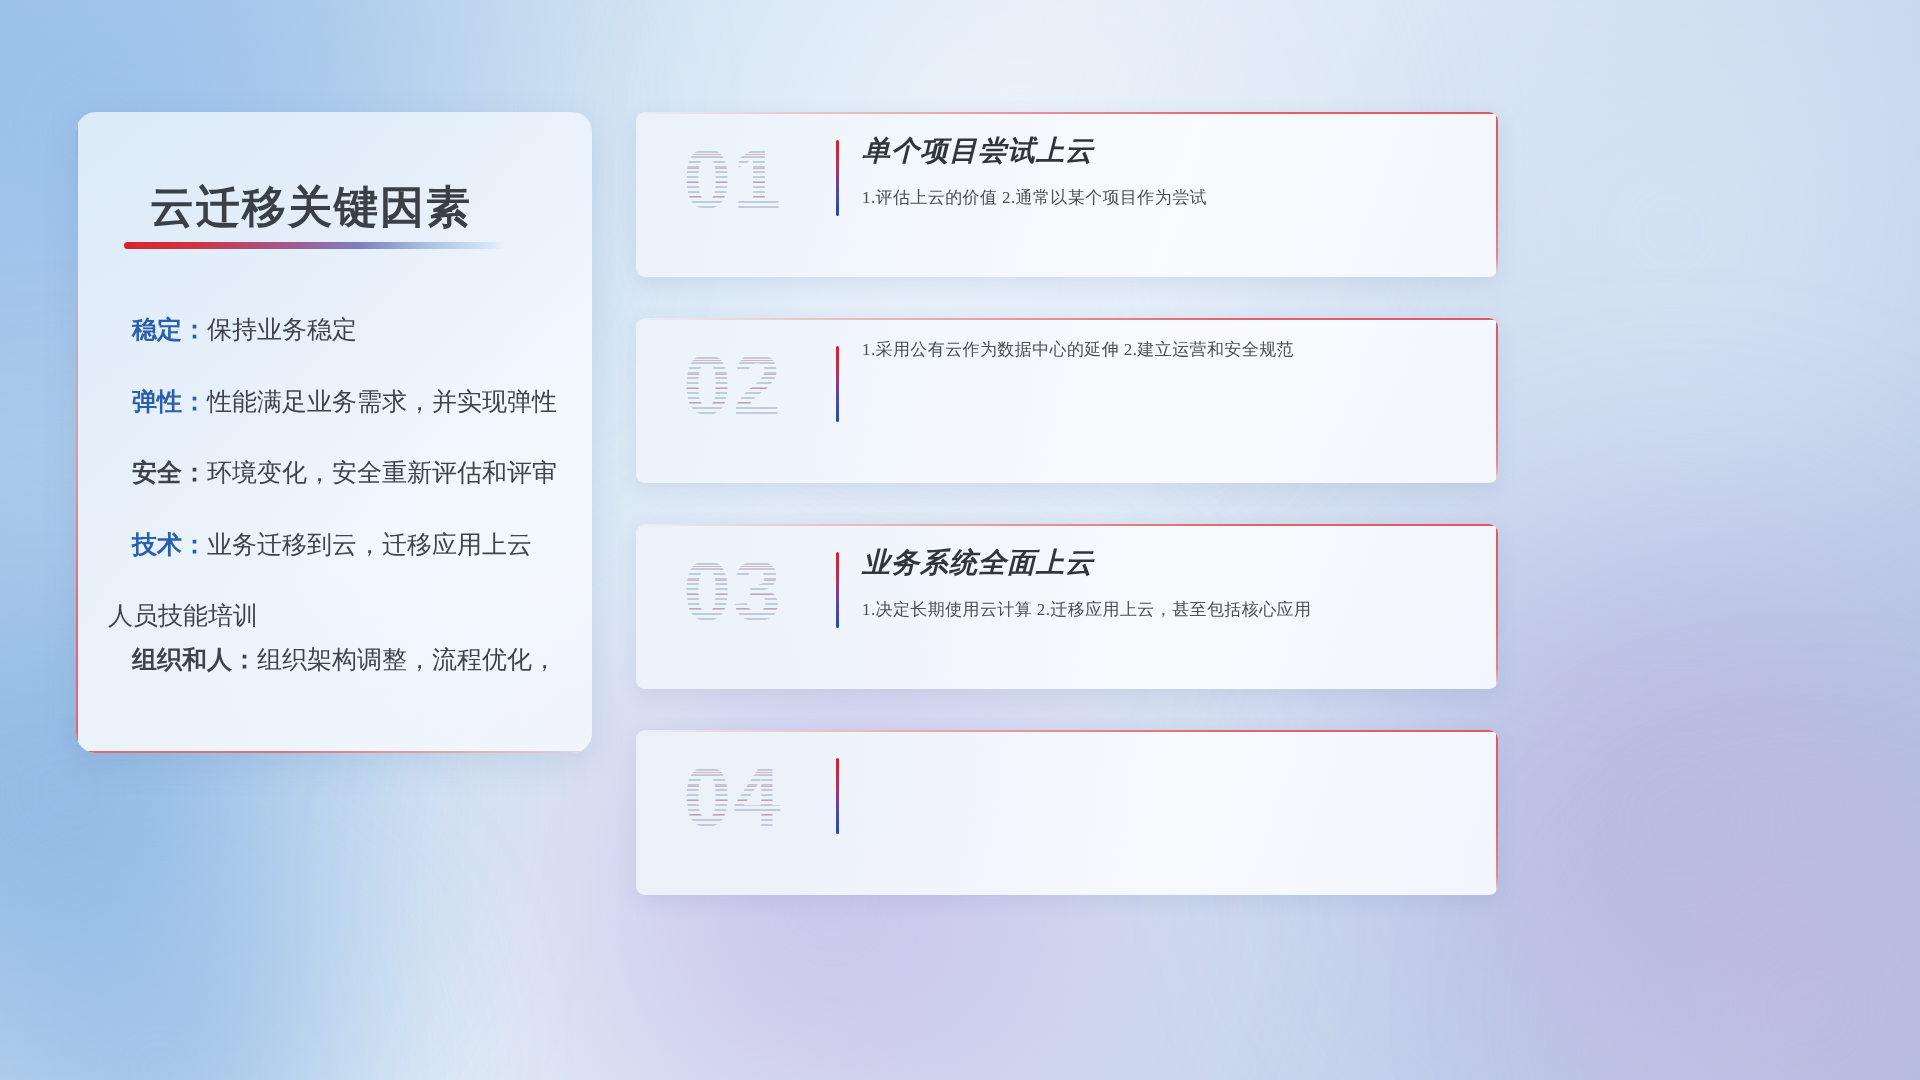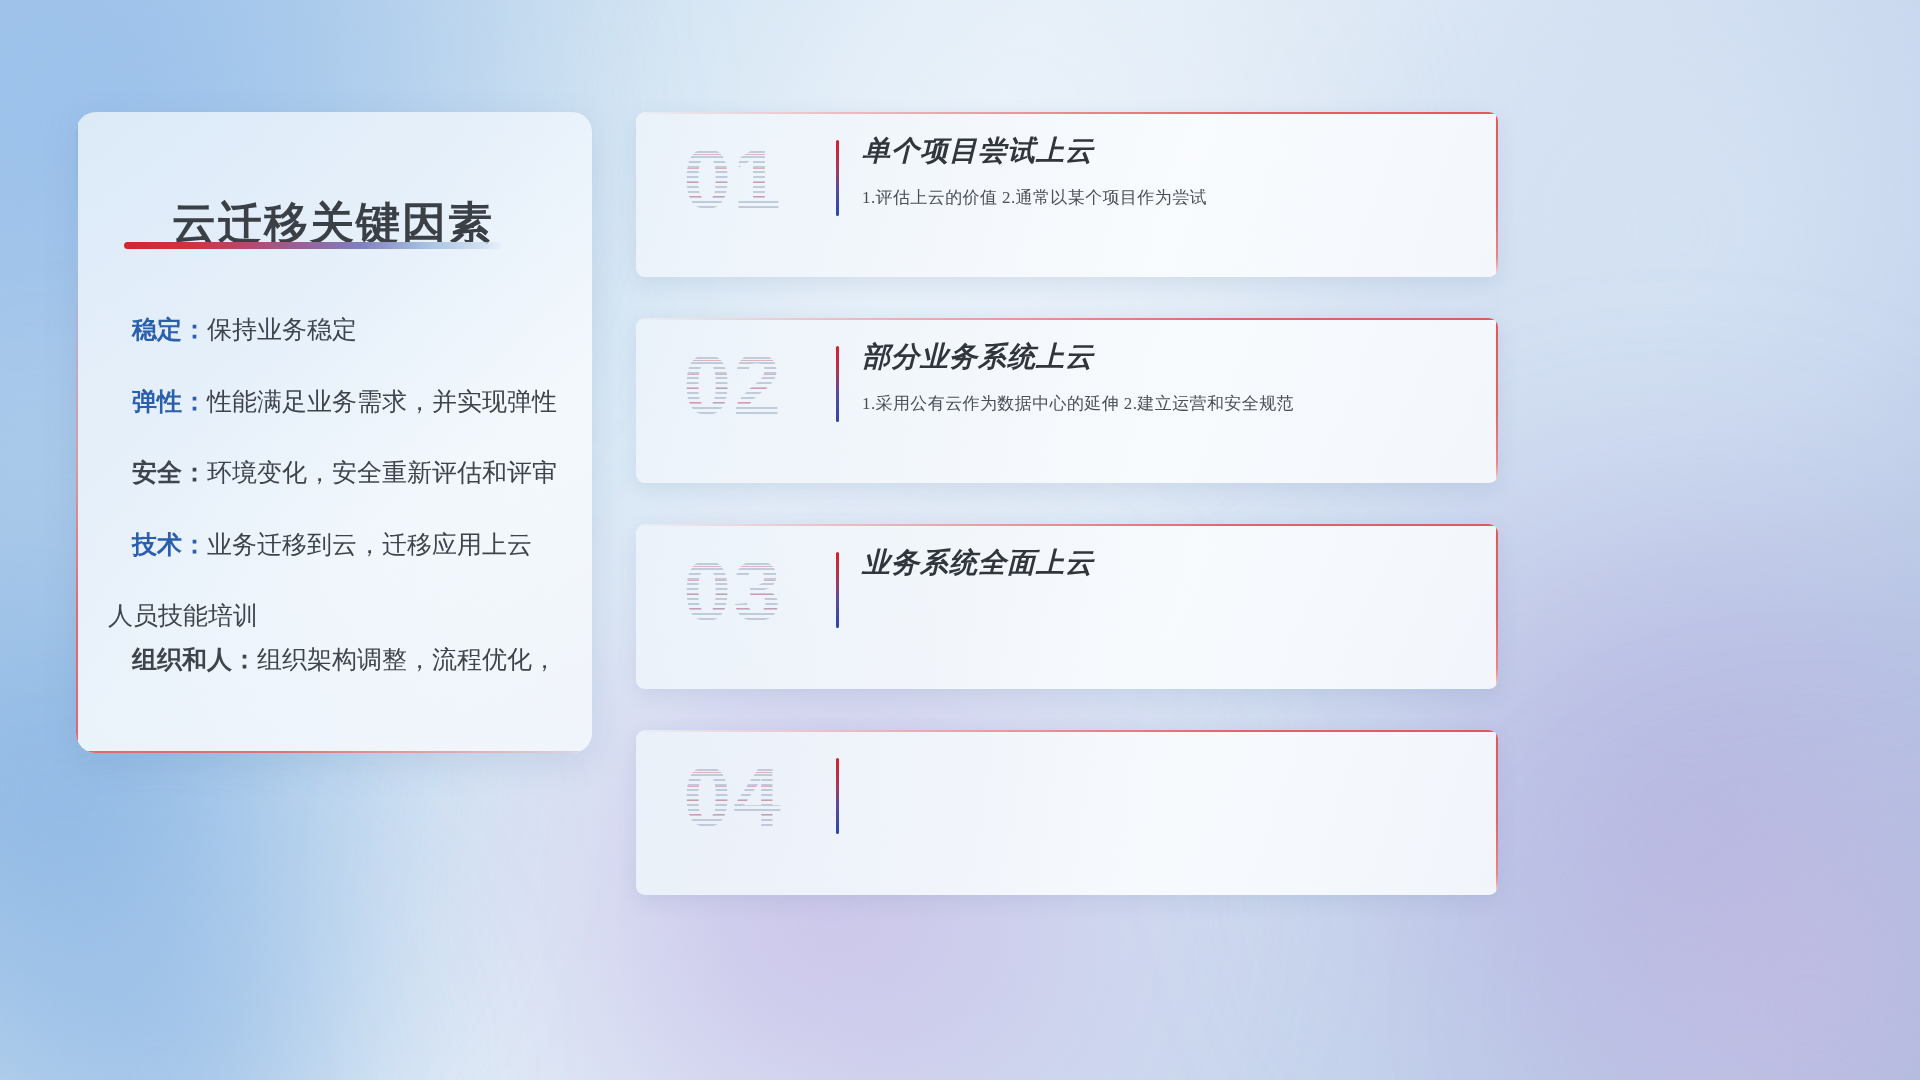--- a/index.html
+++ b/index.html
@@ -46,24 +46,23 @@
   }
   .left-panel::before{
     content:"";position:absolute;left:0;top:0;bottom:0;width:2px;
     background:linear-gradient(180deg,#8ab4e0 0%,#9fc0e6 22%,#d79aa2 55%,#e06b72 78%,#e2666d 100%);
   }
   .left-panel::after{
     content:"";position:absolute;left:0;right:0;bottom:0;height:2px;
     background:linear-gradient(90deg,#e2666d 0%,#e0737a 40%,#dfa8ad 72%,#d8d9e6 100%);
   }
   .panel-title{
-    position:absolute;left:96px;top:66px;
+    position:absolute;left:74px;top:66px;
     font-size:44px;font-weight:bold;color:#3b3f46;letter-spacing:2px;
     white-space:nowrap;
-    margin-top:16px;
   }
   .panel-rule{
     position:absolute;left:48px;top:130px;width:380px;height:7px;border-radius:4px;
     background:linear-gradient(90deg,#d6252f 0%,#cf3340 18%,#9b5f96 46%,#7f7fc0 62%,
                #a9c3e2 80%,#cfe0f1 94%,rgba(207,224,241,0) 100%);
   }
   .panel-list{position:absolute;left:32px;top:200px;right:22px;}
   .panel-item{
     font-size:25px;color:#3f444c;line-height:1.42;margin-bottom:36px;
     white-space:nowrap;
@@ -181,31 +180,31 @@
       <div class="card-title">单个项目尝试上云</div>
       <div class="card-desc">1.评估上云的价值   2.通常以某个项目作为尝试</div>
     </div>
   </div>
 
   <div class="card">
     <div class="card-num">02</div>
     <div class="card-num-tint">02</div>
     <div class="card-bar"></div>
     <div class="card-body">
-      <div class="card-title">部分业务系统上云</div>
       <div class="card-desc">1.采用公有云作为数据中心的延伸   2.建立运营和安全规范</div>
     </div>
   </div>
 
   <div class="card">
     <div class="card-num">03</div>
     <div class="card-num-tint">03</div>
     <div class="card-bar"></div>
     <div class="card-body">
       <div class="card-title">业务系统全面上云</div>
+      <div class="card-desc">1.决定长期使用云计算   2.迁移应用上云，甚至包括核心应用</div>
     </div>
   </div>
 
   <div class="card">
     <div class="card-num">04</div>
     <div class="card-num-tint">04</div>
     <div class="card-bar"></div>
   </div>
 
 </div>

